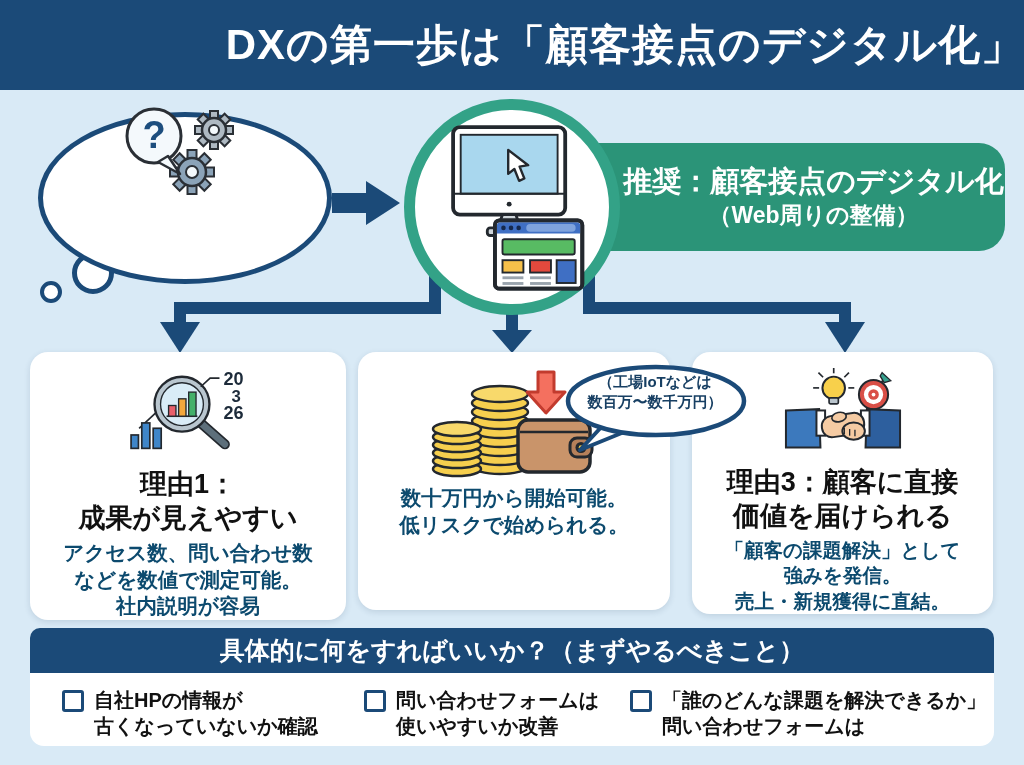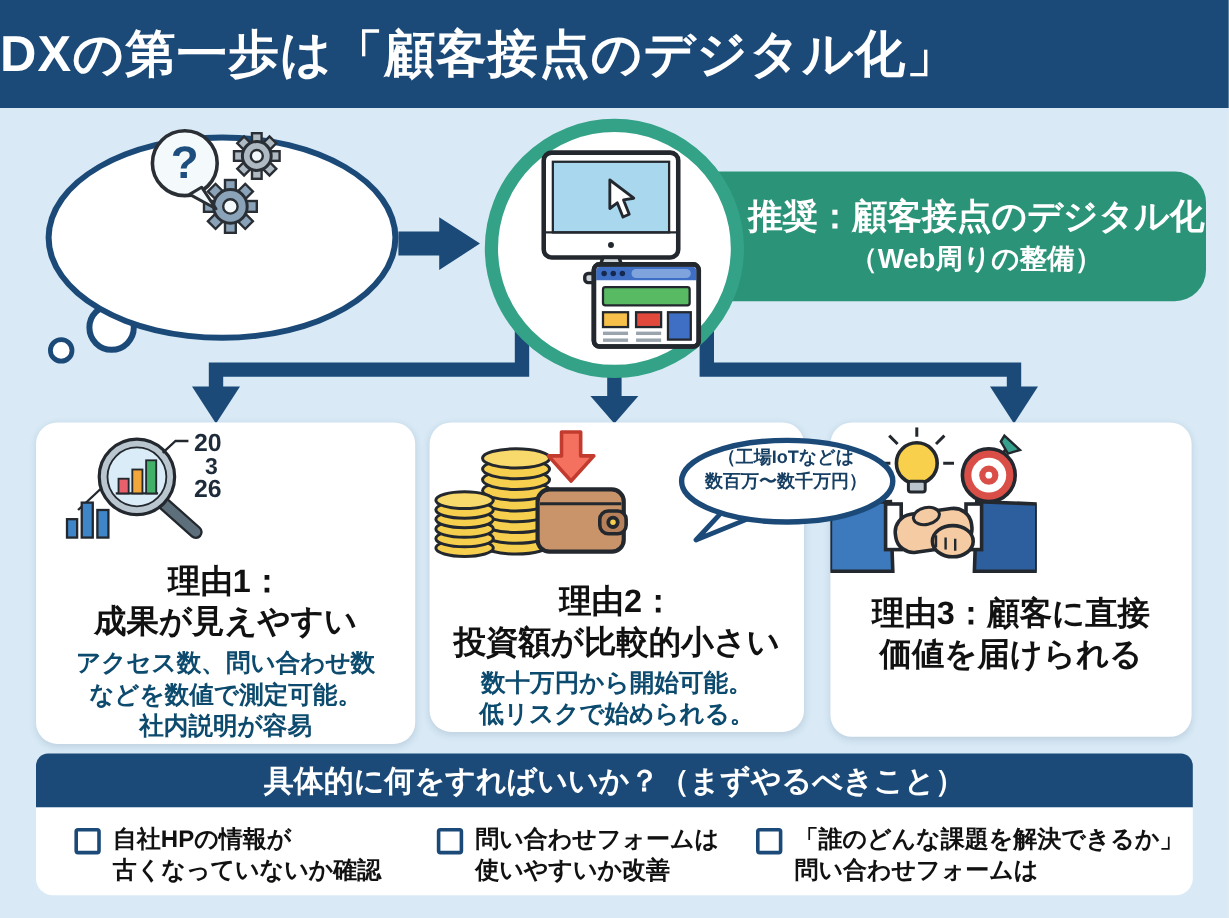--- a/index.html
+++ b/index.html
@@ -4,21 +4,21 @@
 <style>
   :root{
     --navy:#1b4a78; --bg:#d9eaf6; --green:#2b9478; --ring:#33a287;
   }
   *{margin:0;padding:0;box-sizing:border-box;}
   body{font-family:"Liberation Sans","DejaVu Sans",sans-serif;background:#eee;}
   .stage{position:relative;width:1024px;height:765px;background:var(--bg);overflow:hidden;}
 
   
   .header{position:absolute;left:0;top:0;width:1024px;height:90px;background:var(--navy);
-          display:flex;align-items:center;justify-content:flex-start;}
+          display:flex;align-items:center;justify-content:flex-end;}
   .header h1{color:#fff;font-size:42px;font-weight:bold;letter-spacing:1px;}
 
   
   .bubble{position:absolute;left:38px;top:112px;width:294px;height:172px;background:#fff;
           border:5px solid var(--navy);border-radius:50%;z-index:2;}
   .bubble-bump{position:absolute;left:72px;top:252px;width:42px;height:42px;background:#fff;
           border:5px solid var(--navy);border-radius:50%;z-index:1;}
   .bubble-dot{position:absolute;left:40px;top:281px;width:22px;height:22px;background:#fff;
           border:4px solid var(--navy);border-radius:50%;z-index:1;}
   .bubble-icon{position:absolute;left:118px;top:104px;z-index:3;}
@@ -34,21 +34,21 @@
           padding-left:72px;text-align:center;}
   .banner .t1{color:#fff;font-size:29px;font-weight:bold;line-height:1.3;}
   .banner .t2{color:#fff;font-size:23px;font-weight:bold;line-height:1.3;}
 
   
   .hub{position:absolute;left:404px;top:99px;width:216px;height:216px;border:11px solid var(--ring);
        border-radius:50%;background:#fff;z-index:3;display:flex;align-items:center;justify-content:center;}
 
   
   .card{position:absolute;top:352px;background:#fff;border-radius:18px;z-index:2;
-        box-shadow:0 2px 6px rgba(27,58,95,.14);display:flex;flex-direction:column;padding-top:4px;}
+        box-shadow:0 2px 6px rgba(27,58,95,.14);display:flex;flex-direction:column;align-items:center;padding-top:16px;}
   .card1{left:30px;width:316px;height:268px;}
   .card2{left:358px;width:312px;height:258px;}
   .card3{left:692px;width:301px;height:262px;}
   .card-title{font-size:27px;font-weight:bold;color:#111;text-align:center;white-space:pre-line;line-height:1.26;margin-top:16px;}
   .card-body{font-size:20.5px;font-weight:bold;color:#0c4a6e;text-align:center;white-space:pre-line;line-height:1.3;margin-top:5px;}
   .card3 .card-body{font-size:19.5px;}
 
   
   .note{position:absolute;left:562px;top:364px;width:186px;height:90px;z-index:6;}
   .note .note-text{position:absolute;left:4px;top:8px;width:178px;text-align:center;
@@ -202,22 +202,20 @@
         <polygon points="110,4 126,4 126,24 137,24 118,45 99,24 110,24" fill="#f4705f" stroke="#c23b2e" stroke-width="3" stroke-linejoin="round"></polygon>
       </g>
       <g>
         <rect x="90" y="52" width="72" height="52" rx="10" fill="#c9946a" stroke="#23282e" stroke-width="3.5"></rect>
         <line x1="92" y1="64" x2="160" y2="64" stroke="#23282e" stroke-width="2.5"></line>
         <rect x="142" y="70" width="22" height="19" rx="7" fill="#b5805a" stroke="#23282e" stroke-width="3"></rect>
         <circle cx="153" cy="79.5" r="5.5" fill="#23282e"></circle>
         <circle cx="153" cy="79.5" r="2.3" fill="#f6cf4e"></circle>
       </g>
     </svg>
-    <div class="card-title">理由2：
-投資額が比較的小さい</div>
     <div class="card-body">数十万円から開始可能。
 低リスクで始められる。</div>
   </div>
 
   <div class="card card3">
     <svg width="172" height="122" viewBox="0 0 172 122">
       <g transform="translate(72,30)">
         <line x1="0" y1="-22" x2="0" y2="-30" stroke="#23282e" stroke-width="2.5"></line>
         <line x1="-16" y1="-16" x2="-23" y2="-23" stroke="#23282e" stroke-width="2.5"></line>
         <line x1="16" y1="-16" x2="23" y2="-23" stroke="#23282e" stroke-width="2.5"></line>
@@ -242,20 +240,23 @@
         <rect x="54" y="70" width="64" height="32" rx="15" fill="#f5cba3" stroke="#23282e" stroke-width="3" transform="rotate(-8 86 86)"></rect>
         <ellipse cx="102" cy="95" rx="17" ry="13" fill="#f5cba3" stroke="#23282e" stroke-width="3"></ellipse>
         <ellipse cx="80" cy="74" rx="11" ry="7" fill="#f5cba3" stroke="#23282e" stroke-width="2.5" transform="rotate(-12 80 74)"></ellipse>
         <line x1="88" y1="90" x2="88" y2="100" stroke="#23282e" stroke-width="2"></line>
         <line x1="96" y1="92" x2="96" y2="102" stroke="#23282e" stroke-width="2"></line>
         <line x1="104" y1="93" x2="104" y2="103" stroke="#23282e" stroke-width="2"></line>
       </g>
     </svg>
     <div class="card-title">理由3：顧客に直接
 価値を届けられる</div>
+    <div class="card-body">「顧客の課題解決」として
+強みを発信。
+売上・新規獲得に直結。</div>
   </div>
 
   <div class="note">
     <svg width="186" height="90" viewBox="0 0 186 90">
       <path d="M44,58 L18,86 L72,64 Z" fill="#fff" stroke="#1b4a78" stroke-width="4" stroke-linejoin="round"></path>
       <ellipse cx="94" cy="37" rx="88" ry="34" fill="#fff" stroke="#1b4a78" stroke-width="4.5"></ellipse>
     </svg>
     <div class="note-text">（工場IoTなどは
 数百万〜数千万円）</div>
   </div>

